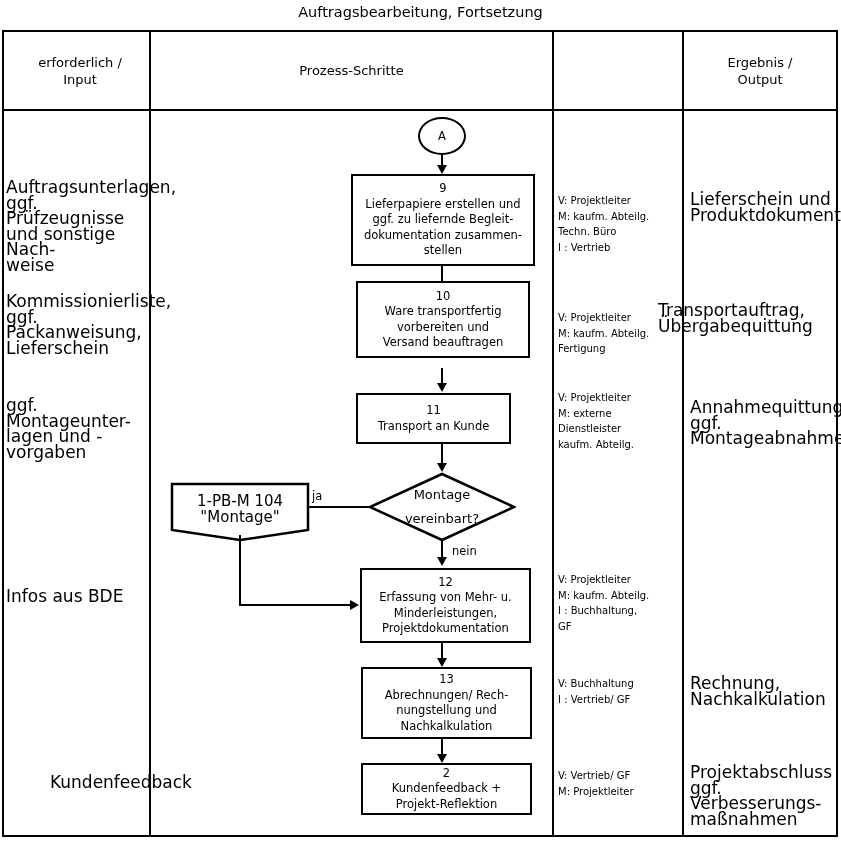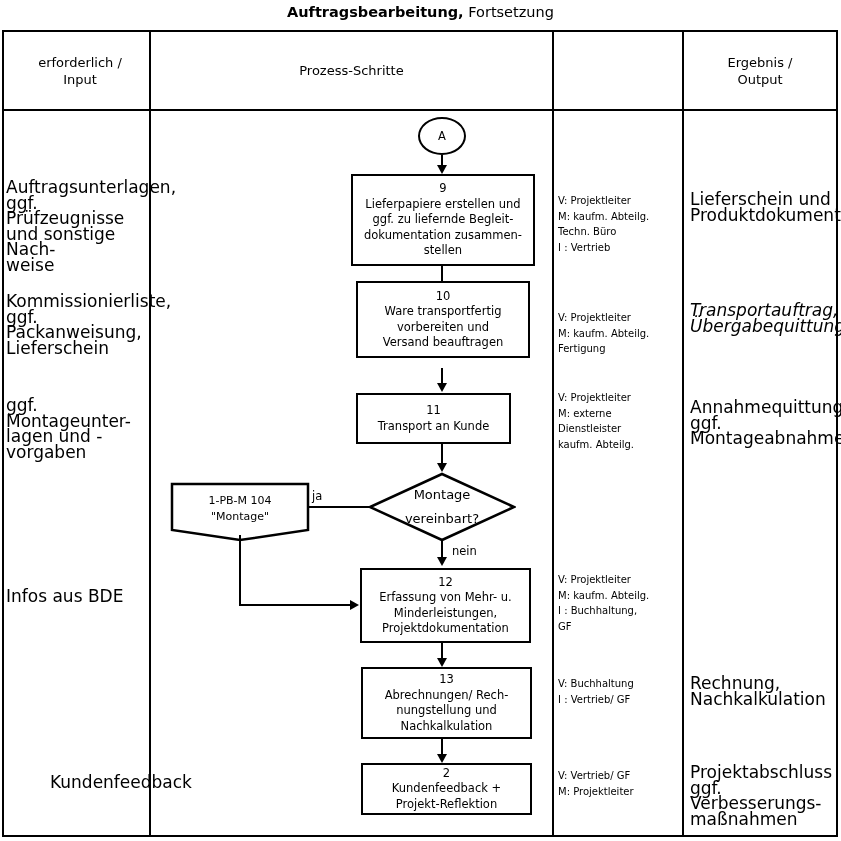--- a/index.html
+++ b/index.html
@@ -20,21 +20,21 @@
   #title-bar {
     position: absolute;
     left: 0;
     top: 2px;
     width: 841px;
     text-align: center;
     font-size: 14.5px;
     line-height: 20px;
     white-space: nowrap;
   }
-  #title-bar .t-strong { font-weight: bold; }
+  #title-bar .t-strong { font-weight: normal; }
   #title-bar .t-light  { font-weight: normal; }
 
   
   #table-frame {
     position: absolute;
     left: 2px;
     top: 30px;
     width: 836px;
     height: 807px;
     border: 2px solid #000;
@@ -149,21 +149,21 @@
   .doc-label {
     position: absolute;
     left: 0; top: 0;
     width: 100%;
     height: 54px;
     display: flex;
     flex-direction: column;
     align-items: center;
     justify-content: center;
     text-align: center;
-    font-size: 11px;
+    font-size: 15px;
     line-height: 16px;
     white-space: pre-line;
   }
 
   
   .vseg {
     position: absolute;
     width: 2px;
     background: #000;
   }
@@ -254,21 +254,21 @@
 M: kaufm. Abteilg.
   I : Buchhaltung,
       GF</div>
 <div class="txt-resp" style="left:558px; top:676px; width:124px;">V: Buchhaltung
  I : Vertrieb/ GF</div>
 <div class="txt-resp" style="left:558px; top:768px; width:124px;">V: Vertrieb/ GF
 M: Projektleiter</div>
 
 <div class="txt" style="left:690px; top:192px; width:150px;">Lieferschein und
 Produktdokumentation</div>
-<div class="txt" style="left:690px; top:303px; width:150px;font-style:italic;">Transportauftrag,
+<div class="txt" style="left:658px; top:303px; width:150px;">Transportauftrag,
 Übergabequittung</div>
 <div class="txt" style="left:690px; top:400px; width:150px;">Annahmequittung,
 ggf. Montageabnahme</div>
 <div class="txt" style="left:690px; top:676px; width:150px;">Rechnung,
 Nachkalkulation</div>
 <div class="txt" style="left:690px; top:765px; width:150px;">Projektabschluss
 ggf. Verbesserungs-
 maßnahmen</div>
 
 <div class="shape connector-oval" style="left:418px; top:117px; width:48px; height:38px;">

